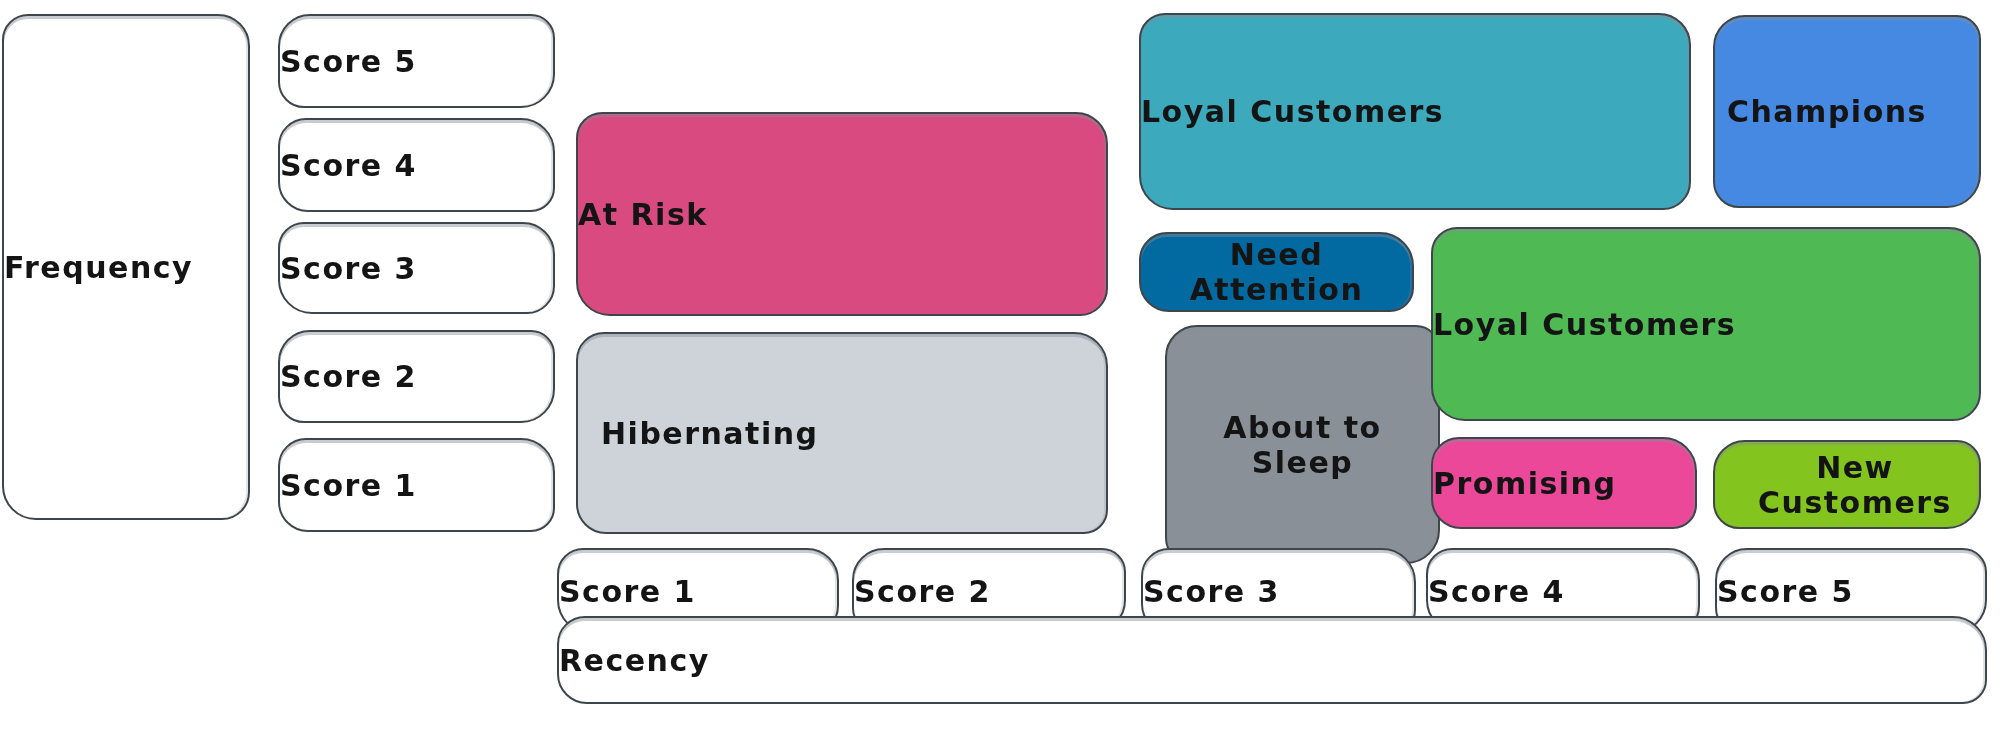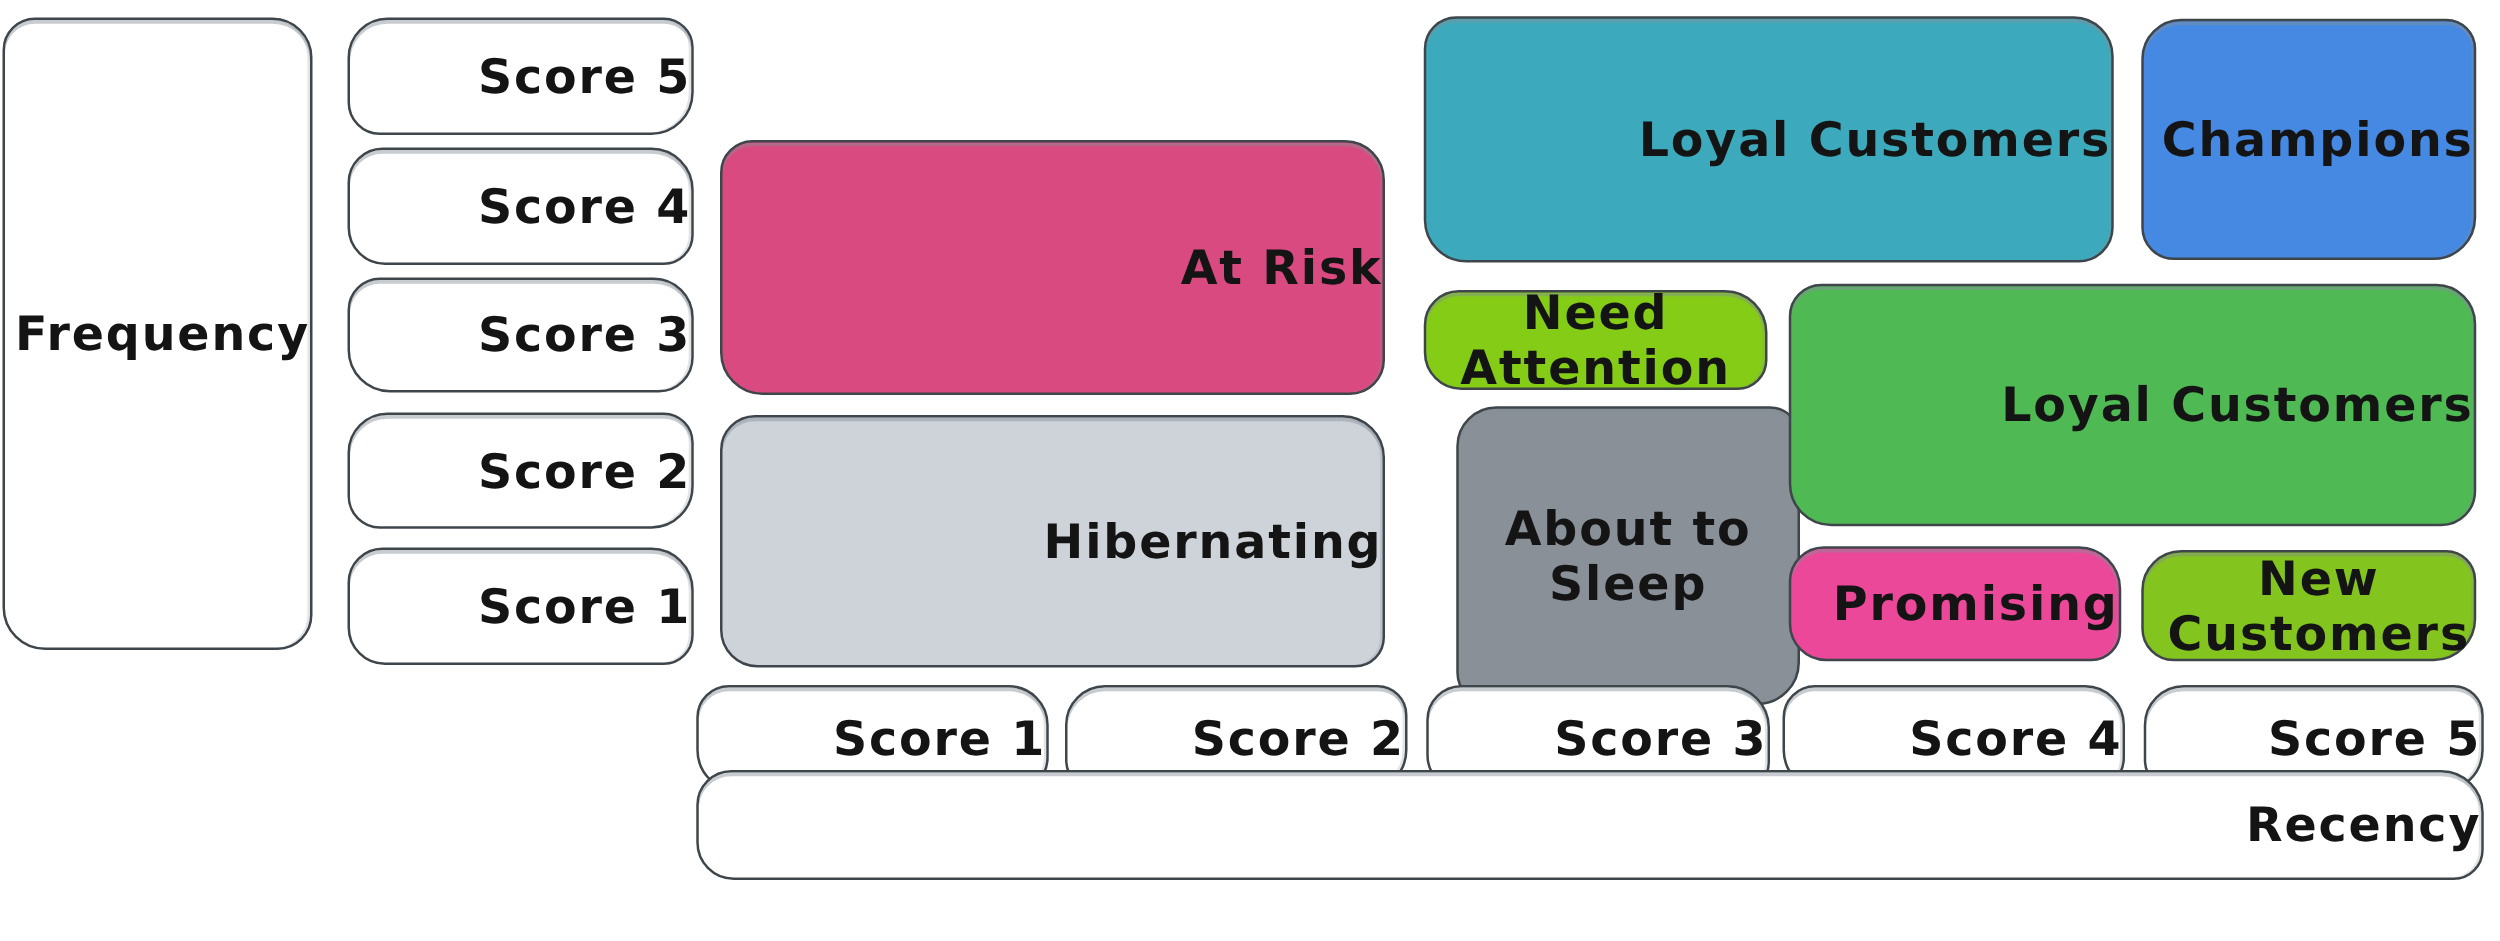--- a/index.html
+++ b/index.html
@@ -13,24 +13,24 @@
     width: 2000px;
     height: 753px;
     background: #ffffff;
     overflow: hidden;
     color: #141414;
   }
   .box {
     position: absolute;
     display: flex;
     align-items: center;
-    justify-content: flex-end;
+    justify-content: flex-start;
     box-sizing: border-box;
     border: 2.5px solid #3f464b;
-    font-size: 38px;
+    font-size: 30px;
     font-weight: 600;
     letter-spacing: 1.5px;
     text-align: center;
     box-shadow: inset 0 3px 0 rgba(134,142,150,0.45), inset -2px 0 0 rgba(134,142,150,0.25);
     background: #ffffff;
   }
   .box span { display: inline-block; }
 
   
   .r1 { border-radius: 26px 32px 28px 34px; }
@@ -94,21 +94,21 @@
   </div>
   <div class="box r3 seg-hibernating" style="background-color: rgb(206, 211, 218);">
     <span>Hibernating</span>
   </div>
   <div class="box r1 seg-loyal-upper" style="background-color: rgb(60, 170, 188);">
     <span>Loyal Customers</span>
   </div>
   <div class="box r2 seg-champions" style="background-color: rgb(69, 137, 226); padding-left: 12px;">
     <span>Champions</span>
   </div>
-  <div class="box r3 seg-need-attention" style="background-color: #84cc16;">
+  <div class="box r3 seg-need-attention" style="background-color: #0369a1;">
     <span>Need Attention</span>
   </div>
   <div class="box r2 seg-about-sleep" style="background-color: rgb(137, 144, 151);">
     <span>About to Sleep</span>
   </div>
   <div class="box r1 seg-loyal-lower" style="background-color: rgb(79, 185, 84);">
     <span>Loyal Customers</span>
   </div>
   <div class="box r3 seg-promising" style="background-color: #ec4899;">
     <span>Promising</span>

